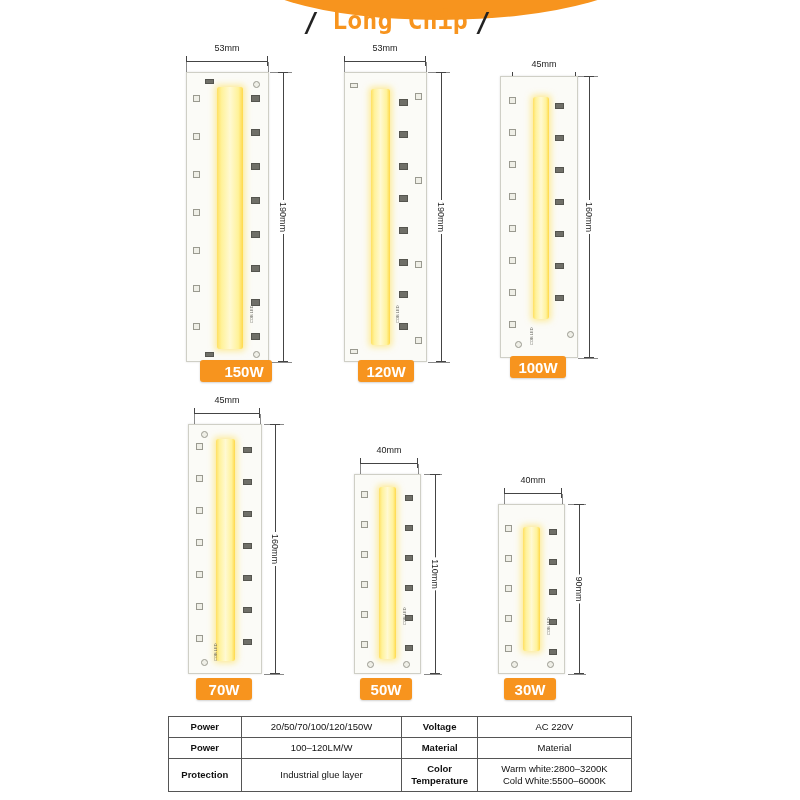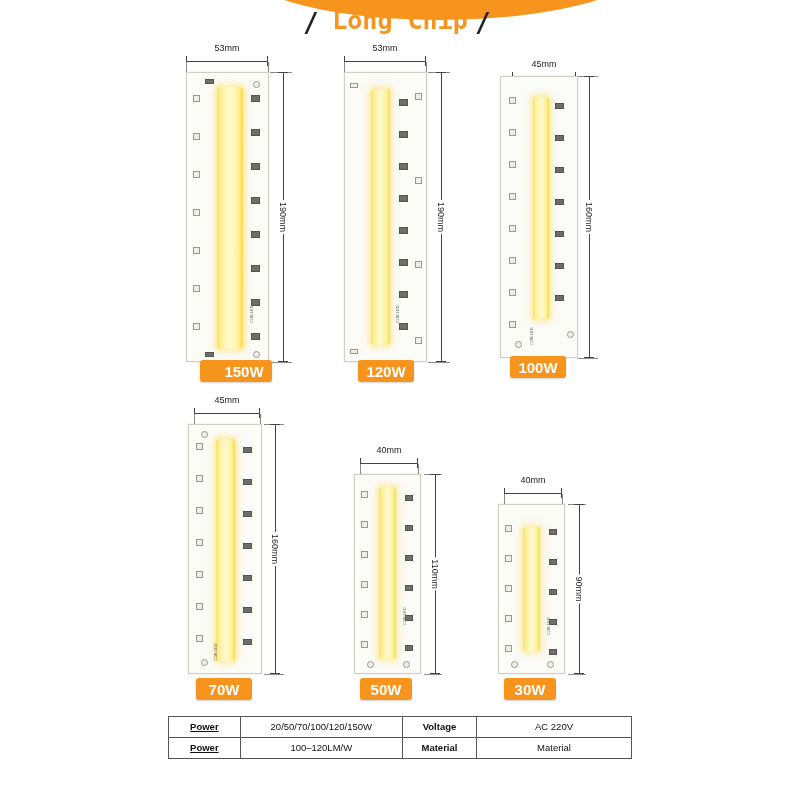--- a/index.html
+++ b/index.html
@@ -101,21 +101,21 @@
     position:absolute;left:168px;top:716px;width:464px;
     border-collapse:collapse;
   }
   #spec-table td{
     border:1px solid #555;
     font-size:9.5px;color:#111;
     text-align:center;
     padding:4px 2px;
     line-height:1.25;
   }
-  #spec-table td.key{font-weight:bold;width:70px;text-decoration:underline;}
+  #spec-table td.key{font-weight:bold;width:70px;}
   #spec-table td.val{width:162px;}
   #spec-table td.val2{width:160px;}
   #spec-table td.key2{font-weight:bold;width:72px;}
   .two-line{line-height:1.2;}
 </style>
 </head>
 <body>
 
 <div id="header">
   <div class="swoosh"></div>
@@ -388,14 +388,23 @@
     <td class="val">20/50/70/100/120/150W</td>
     <td class="key2">Voltage</td>
     <td class="val2">AC 220V</td>
   </tr>
   <tr>
     <td class="key">Power</td>
     <td class="val">100–120LM/W</td>
     <td class="key2">Material</td>
     <td class="val2">Material</td>
   </tr>
+  <tr>
+    <td class="key">Protection</td>
+    <td class="val">Industrial glue layer</td>
+    <td class="key2">Color Temperature</td>
+    <td class="val2 two-line">
+      <div>Warm white:2800–3200K</div>
+      <div>Cold White:5500–6000K</div>
+    </td>
+  </tr>
 </tbody>
   </table>
 
 </body></html>

